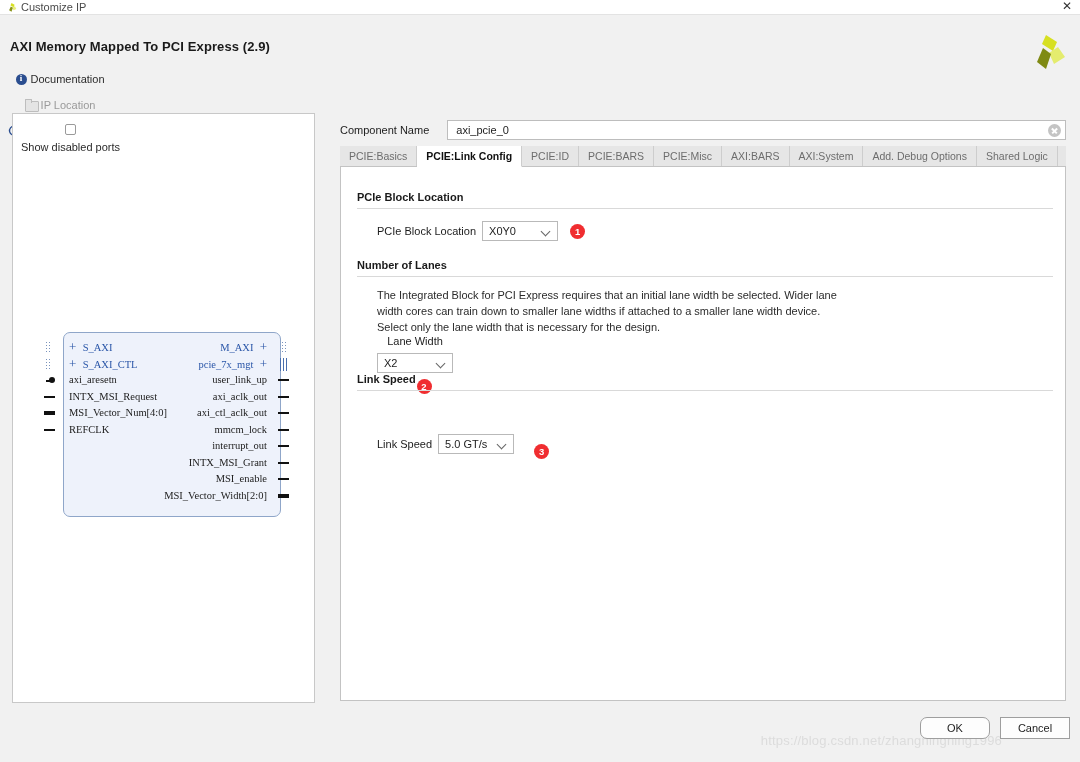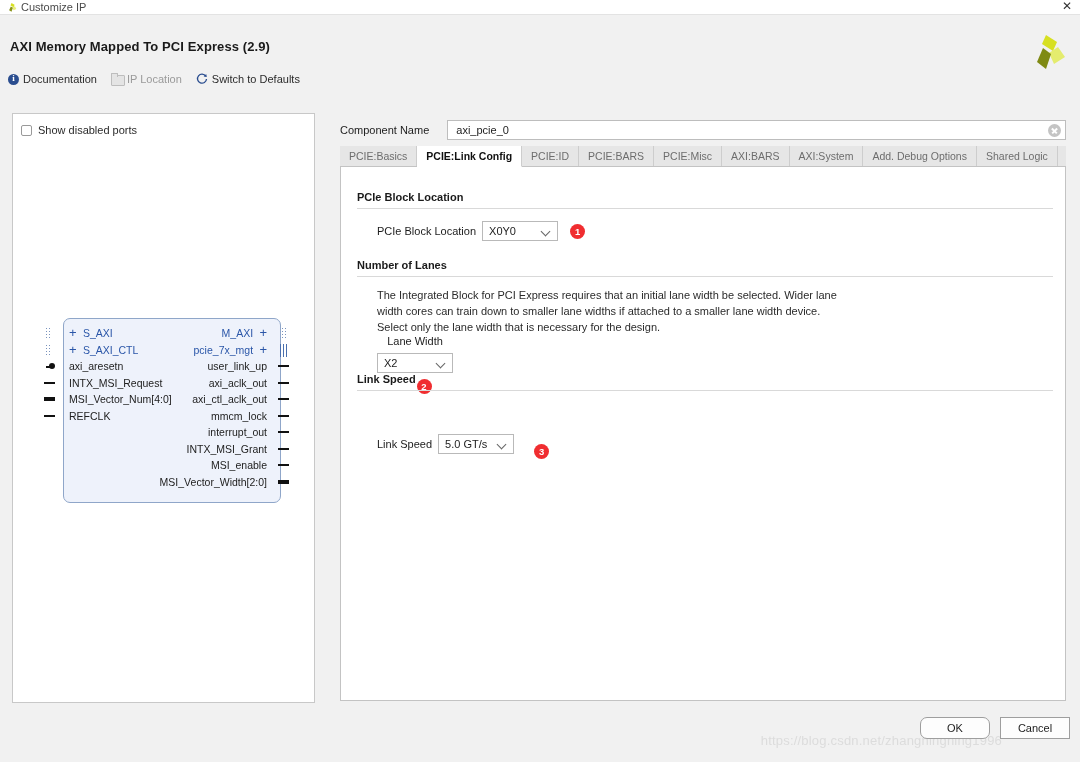--- a/index.html
+++ b/index.html
@@ -43,21 +43,21 @@
   .header-title {
     position: absolute; left: 10px; top: 24px;
     font-size: 13px; font-weight: bold; color: #1a1a1a;
     letter-spacing: .1px;
   }
   .xilinx-logo {
     position: absolute; right: 14px; top: 18px; width: 42px; height: 38px;
   }
   .toolbar {
     position: absolute; left: 8px; top: 58px;
-    display: flex; align-items: center; gap: 14px;
+    display: flex; align-items: center; gap: 14px; flex-direction: column;
   }
   .tb-item {
     display: flex; align-items: center; gap: 4px;
     font-size: 11px; color: #2b2b2b; cursor: pointer; white-space: nowrap;
   }
   .tb-item.disabled { color: #9a9a9a; cursor: default; }
   .ico { flex: none; display: inline-block; position: relative; }
 
   
   .ico-info { width: 11px; height: 11px; border-radius: 50%; background: #2a4d8f; }
@@ -83,30 +83,30 @@
 
   
   .left-panel {
     position: absolute; left: 12px; top: 113px;
     width: 303px; height: 590px;
     background: #ffffff; border: 1px solid #c8c8c8;
   }
   .chk-row {
     position: absolute; left: 8px; top: 10px;
     display: flex; align-items: center; gap: 6px;
-    font-size: 11px; color: #2b2b2b; cursor: pointer;
+    font-size: 11px; color: #2b2b2b; cursor: pointer; flex-direction: column;
   }
   .chkbox {
     width: 11px; height: 11px; border: 1px solid #9a9a9a;
     background: #fff; border-radius: 2px; flex: none;
   }
 
   .diagram {
-    position: absolute; left: 38px; top: 204px;
-    width: 230px; height: 185px;
+    position: absolute; left: 38px; top: 218px;
+    width: 230px; height: 185px; font-family: Liberation Serif, serif;
   }
   .blockbox {
     position: absolute; left: 12px; top: 0; width: 218px; height: 185px;
     background: #eef2fb; border: 1px solid #8fa6c9; border-radius: 7px;
   }
   .ports-left {
     position: absolute; left: 18px; top: 7px; width: 130px;
   }
   .ports-right {
     position: absolute; right: 14px; top: 7px; width: 150px; text-align: right;

